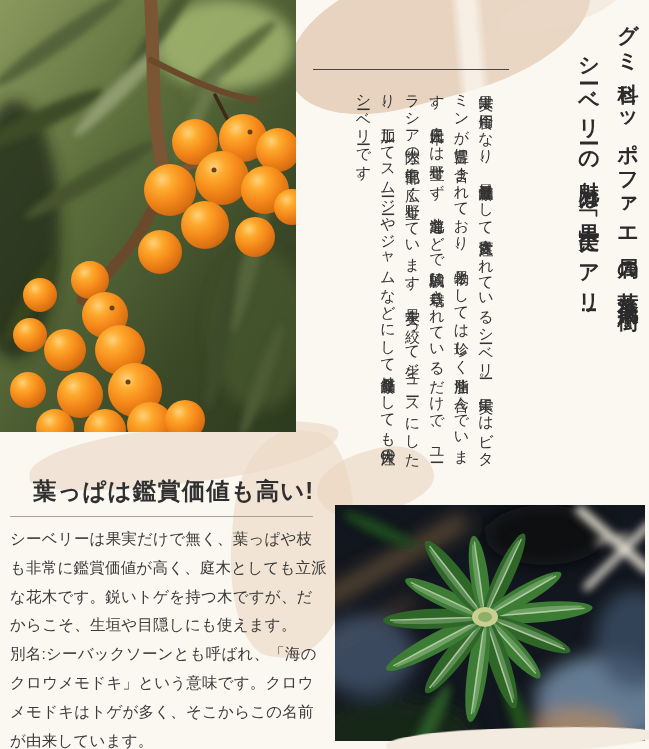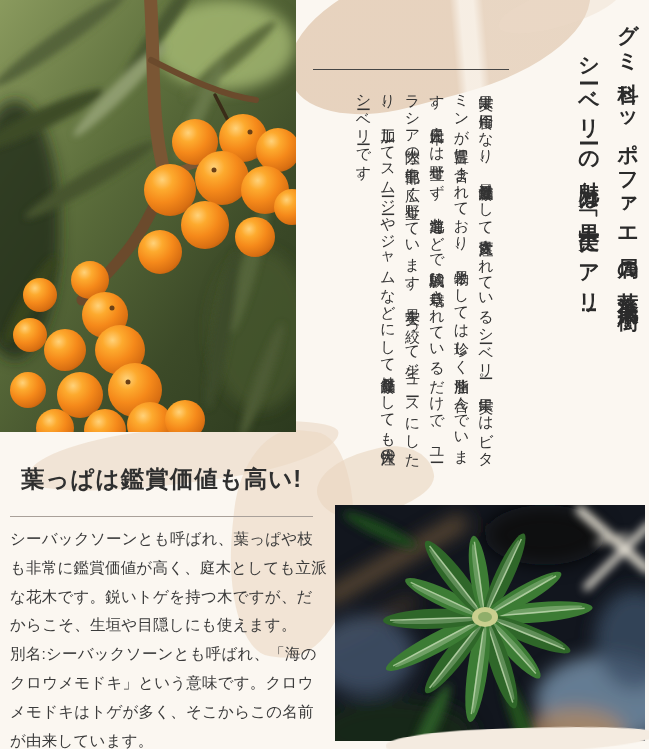--- a/index.html
+++ b/index.html
@@ -29,21 +29,21 @@
   .berry-photo svg,.leaf-photo svg{display:block;width:100%;height:100%;}
 
   .title-block{position:absolute;top:10px;right:1px;height:455px;writing-mode:vertical-rl;z-index:4;}
   .title-line{font-size:21px;font-weight:700;letter-spacing:4.5px;line-height:39px;color:#2b2b2b;}
   .title-line.indent{padding-top:33px;}
 
   .intro-rule{position:absolute;left:313px;top:69px;width:196px;height:1px;background:#454545;z-index:4;}
   .intro-text{position:absolute;top:84px;right:151px;height:377px;writing-mode:vertical-rl;
       font-size:15px;line-height:24.5px;letter-spacing:0.5px;color:#333;font-weight:500;z-index:4;}
 
-  .section-heading{position:absolute;left:21px;top:463px;margin:0;font-size:23.5px;font-weight:700;
+  .section-heading{position:absolute;left:21px;top:463px;margin:12px;font-size:23.5px;font-weight:700;
       color:#2f2f2f;letter-spacing:1px;z-index:4;}
   .heading-rule{position:absolute;left:10px;top:516px;width:303px;height:1px;background:#a9a099;z-index:4;}
   .body-copy{position:absolute;left:10px;top:525px;width:318px;z-index:4;}
   .body-copy p{margin:0;font-size:15.5px;line-height:28.8px;letter-spacing:0.2px;color:#3b3b3b;font-weight:500;}
 </style>
 </head>
 <body>
 
 <div class="stroke s1"></div>
 <div class="stroke s2"></div>
@@ -136,21 +136,21 @@
   <div class="title-line">グミ科ヒッポファエ属の落葉低木樹。</div>
   <div class="title-line indent">シーベリーの魅力は「果実」にアリ!</div>
 </div>
 
 <div class="intro-rule"></div>
 <div class="intro-text">果実は食用になり、最近健康食品として大変注目されているシーベリー。果実にはビタミンが豊富に含まれており、果物としては珍しく油脂を含んでいます。元々日本には野生せず、北海道などで試験的に栽培されているだけで、ユーラシア大陸の中・北部に広く野生しています。果実を絞って生ジュースにしたり、加工してスムージーやジャムなどにして健康食品としても大注目のシーベリーです。</div>
 
 <h2 class="section-heading">葉っぱは鑑賞価値も高い!</h2>
 <div class="heading-rule"></div>
 <div class="body-copy">
-  <p>シーバックソーンとも呼ばれ、葉っぱや枝も非常に鑑賞価値が高く、庭木としても立派な花木です。鋭いトゲを持つ木ですが、だからこそ、生垣や目隠しにも使えます。</p>
+  <p>シーベリーは果実だけで無く、葉っぱや枝も非常に鑑賞価値が高く、庭木としても立派な花木です。鋭いトゲを持つ木ですが、だからこそ、生垣や目隠しにも使えます。</p>
   <p>別名:シーバックソーンとも呼ばれ、「海のクロウメモドキ」という意味です。クロウメモドキはトゲが多く、そこからこの名前が由来しています。</p>
 </div>
 
 <figure class="leaf-photo">
 <svg viewBox="0 0 310 236" preserveAspectRatio="none" aria-hidden="true">
   <defs>
     <filter id="lb4">
           <feGaussianBlur stdDeviation="4"></feGaussianBlur>
         </filter>
     <filter id="lb9">

